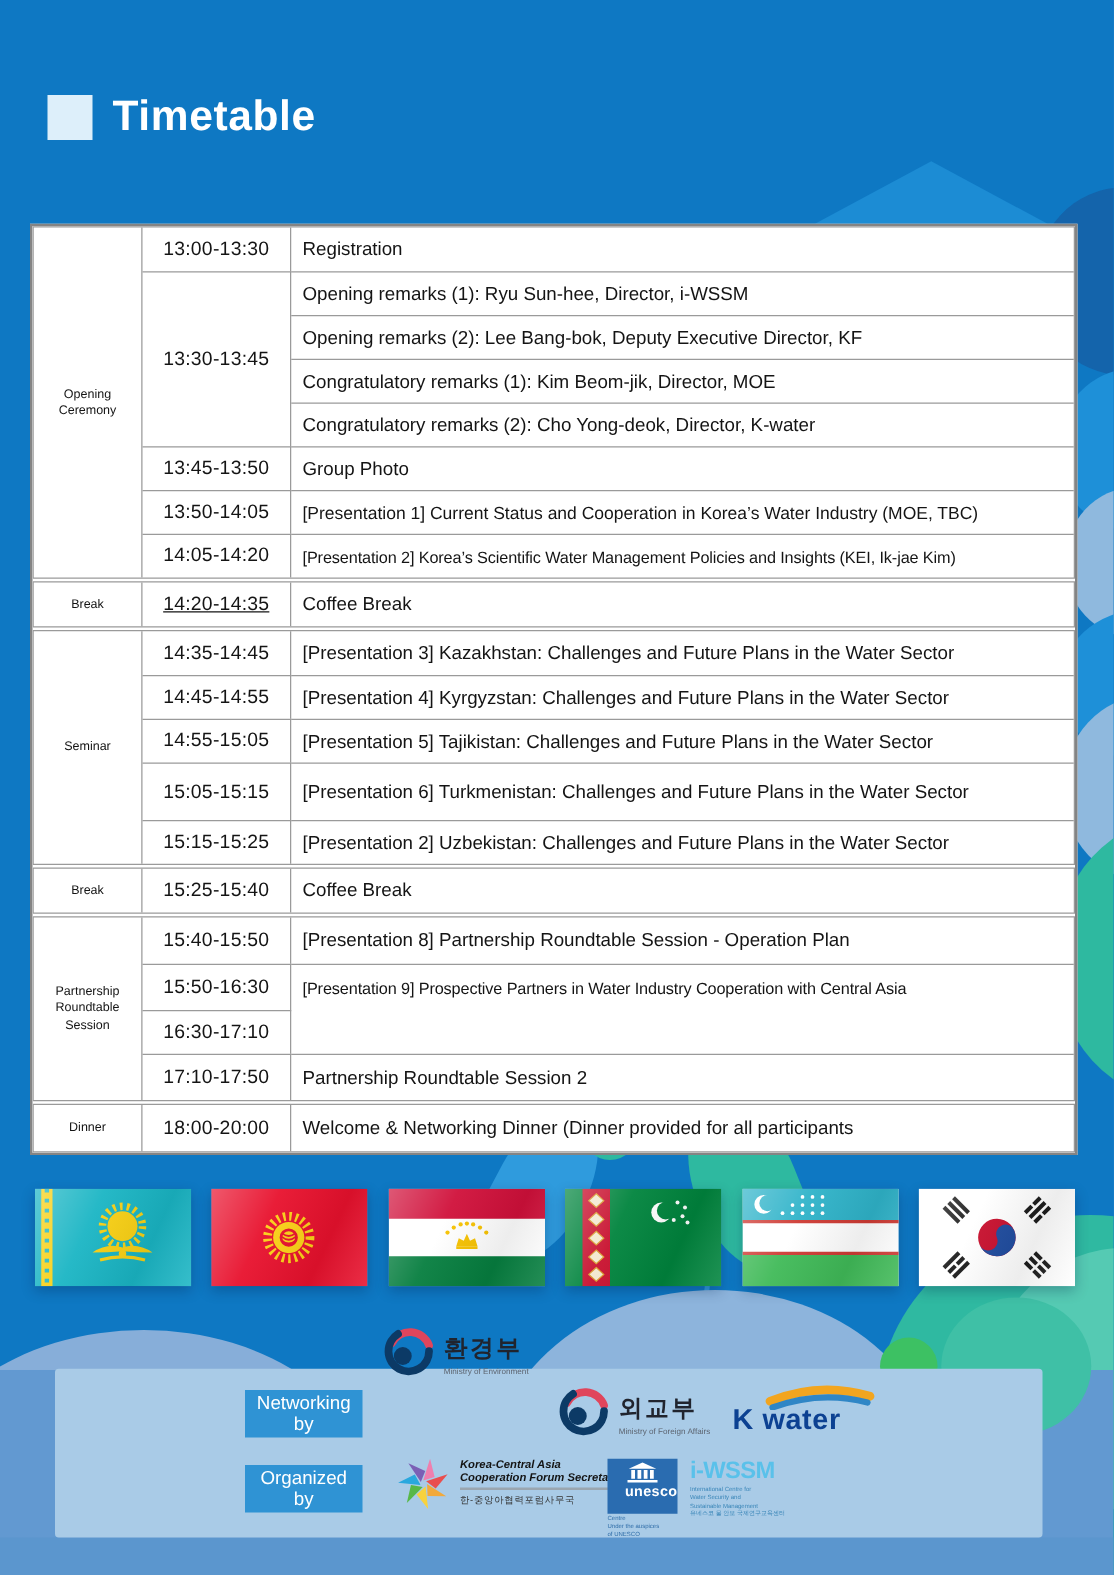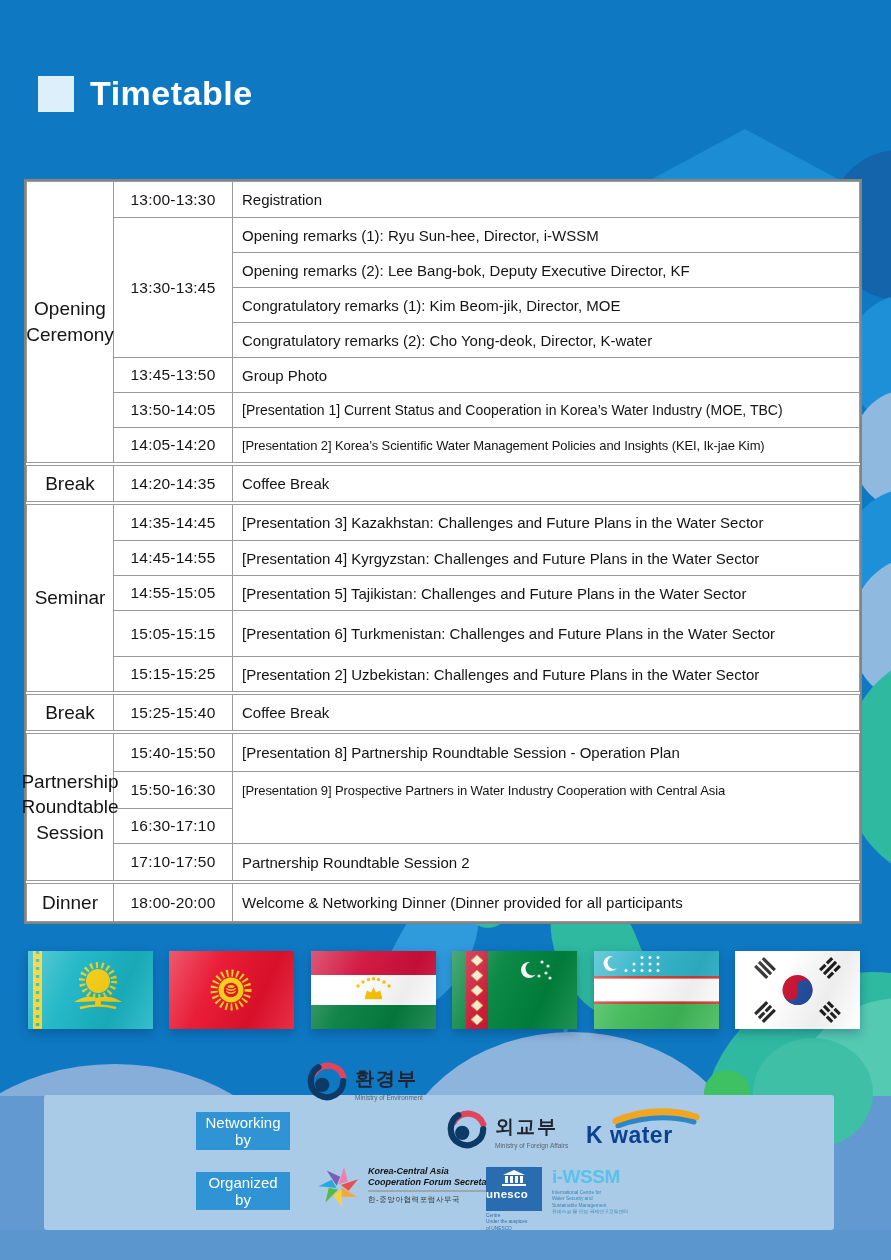--- a/index.html
+++ b/index.html
@@ -35,21 +35,21 @@
   
   .title-row{position:absolute;left:38px;top:74px;display:flex;align-items:center;gap:16px;z-index:5;}
   .title-square{width:36px;height:36px;background:#ddeffa;}
   .title-text{color:#ffffff;font-size:34px;font-weight:800;letter-spacing:0.5px;}
   
   .timetable{position:absolute;left:24px;top:179px;width:838px;z-index:5;background:#ffffff;
              border:2px solid #848484;display:flex;flex-direction:column;gap:2px;box-sizing:border-box;}
   .tt-section{display:grid;grid-template-columns:87px 119px 1fr;border:1px solid #9a9a9a;
               grid-auto-rows:minmax(35px,auto);background:#fff;}
   .tt-cell{display:flex;align-items:center;color:#141414;box-sizing:border-box;}
-  .tt-cat{grid-column:1;justify-content:center;text-align:center;font-size:19px;line-height:1.35;
+  .tt-cat{grid-column:1;justify-content:center;text-align:center;font-size:10px;line-height:1.35;
           border-right:1px solid #9a9a9a;padding:0;}
   .tt-time{grid-column:2;justify-content:center;font-size:15.5px;letter-spacing:0.2px;
            border-right:1px solid #9a9a9a;}
   .tt-event{grid-column:3;font-size:15px;padding:3px 6px 3px 9px;}
   .bt{border-top:1px solid #9a9a9a;}
   .fit-sm{font-size:14px;}
   .fit-xs{font-size:13px;letter-spacing:-0.1px;}
   .tall{min-height:46px;}
   .tt-section:nth-child(5) .tt-event,.tt-section:nth-child(6) .tt-event{min-height:37px;}
   
@@ -77,21 +77,21 @@
   .kcacf-title{font-size:9px;font-weight:bold;font-style:italic;color:#141414;line-height:1.2;}
   .kcacf-rule{width:168px;height:2.5px;background:#9aa6b0;margin:2px 0 3px 0;}
   .kcacf-kr{font-size:7.5px;color:#333;letter-spacing:0.6px;}
   .unesco{position:absolute;left:486px;top:1167px;z-index:6;width:58px;}
   .unesco-box{width:56px;height:44px;background:#2a6cb0;box-sizing:border-box;padding-top:3px;}
   .temple-ped{width:0;margin:0 auto;border-left:11px solid transparent;border-right:11px solid transparent;
               border-bottom:5px solid #fff;}
   .temple-cols{display:flex;justify-content:center;gap:2.5px;margin-top:1px;}
   .temple-cols i{width:2.5px;height:7px;background:#fff;}
   .temple-base{width:24px;height:2px;background:#fff;margin:1px auto 0;}
-  .unesco-word{font-weight:bold;font-size:11.5px;color:#fff;text-align:left;margin-top:2px;letter-spacing:0.3px;}
+  .unesco-word{font-weight:bold;font-size:11.5px;color:#fff;text-align:right;margin-top:2px;letter-spacing:0.3px;}
   .tiny-lines{display:flex;flex-direction:column;font-size:4.8px;line-height:1.35;color:#2f6da8;margin-top:2px;}
   .iwssm{position:absolute;left:552px;top:1166px;z-index:6;width:110px;}
   .iwssm-word{font-size:19px;font-weight:bold;color:#5ac1ea;letter-spacing:-0.5px;}
   .iwssm .tiny-lines{color:#3a86b8;}
 </style>
 </head>
 <body>
 
 <div class="page">
 
@@ -133,21 +133,21 @@
         <div class="tt-cell tt-event bt" style="grid-row: 5;">Congratulatory remarks (2): Cho Yong-deok, Director, K-water</div>
         <div class="tt-cell tt-time bt" style="grid-row: 6 / span 1;">13:45-13:50</div>
         <div class="tt-cell tt-event bt" style="grid-row: 6;">Group Photo</div>
         <div class="tt-cell tt-time bt" style="grid-row: 7 / span 1;">13:50-14:05</div>
         <div class="tt-cell tt-event bt fit-sm" style="grid-row: 7;">[Presentation 1] Current Status and Cooperation in Korea’s Water Industry (MOE, TBC)</div>
         <div class="tt-cell tt-time bt" style="grid-row: 8 / span 1;">14:05-14:20</div>
         <div class="tt-cell tt-event bt fit-xs" style="grid-row: 8;">[Presentation 2] Korea’s Scientific Water Management Policies and Insights (KEI, Ik-jae Kim)</div>
       </div>
       <div class="tt-section">
         <div class="tt-cell tt-cat" style="grid-row: 1 / span 1;">Break</div>
-        <div class="tt-cell tt-time" style="grid-row: 1 / span 1;">14:20-14:35</div>
+        <div class="tt-cell tt-time" style="grid-row: 1 / span 1; text-decoration: underline;">14:20-14:35</div>
         <div class="tt-cell tt-event" style="grid-row: 1;">Coffee Break</div>
       </div>
       <div class="tt-section">
         <div class="tt-cell tt-cat" style="grid-row: 1 / span 5;">Seminar</div>
         <div class="tt-cell tt-time" style="grid-row: 1 / span 1;">14:35-14:45</div>
         <div class="tt-cell tt-event" style="grid-row: 1;">[Presentation 3] Kazakhstan: Challenges and Future Plans in the Water Sector</div>
         <div class="tt-cell tt-time bt" style="grid-row: 2 / span 1;">14:45-14:55</div>
         <div class="tt-cell tt-event bt" style="grid-row: 2;">[Presentation 4] Kyrgyzstan: Challenges and Future Plans in the Water Sector</div>
         <div class="tt-cell tt-time bt" style="grid-row: 3 / span 1;">14:55-15:05</div>
         <div class="tt-cell tt-event bt" style="grid-row: 3;">[Presentation 5] Tajikistan: Challenges and Future Plans in the Water Sector</div>

